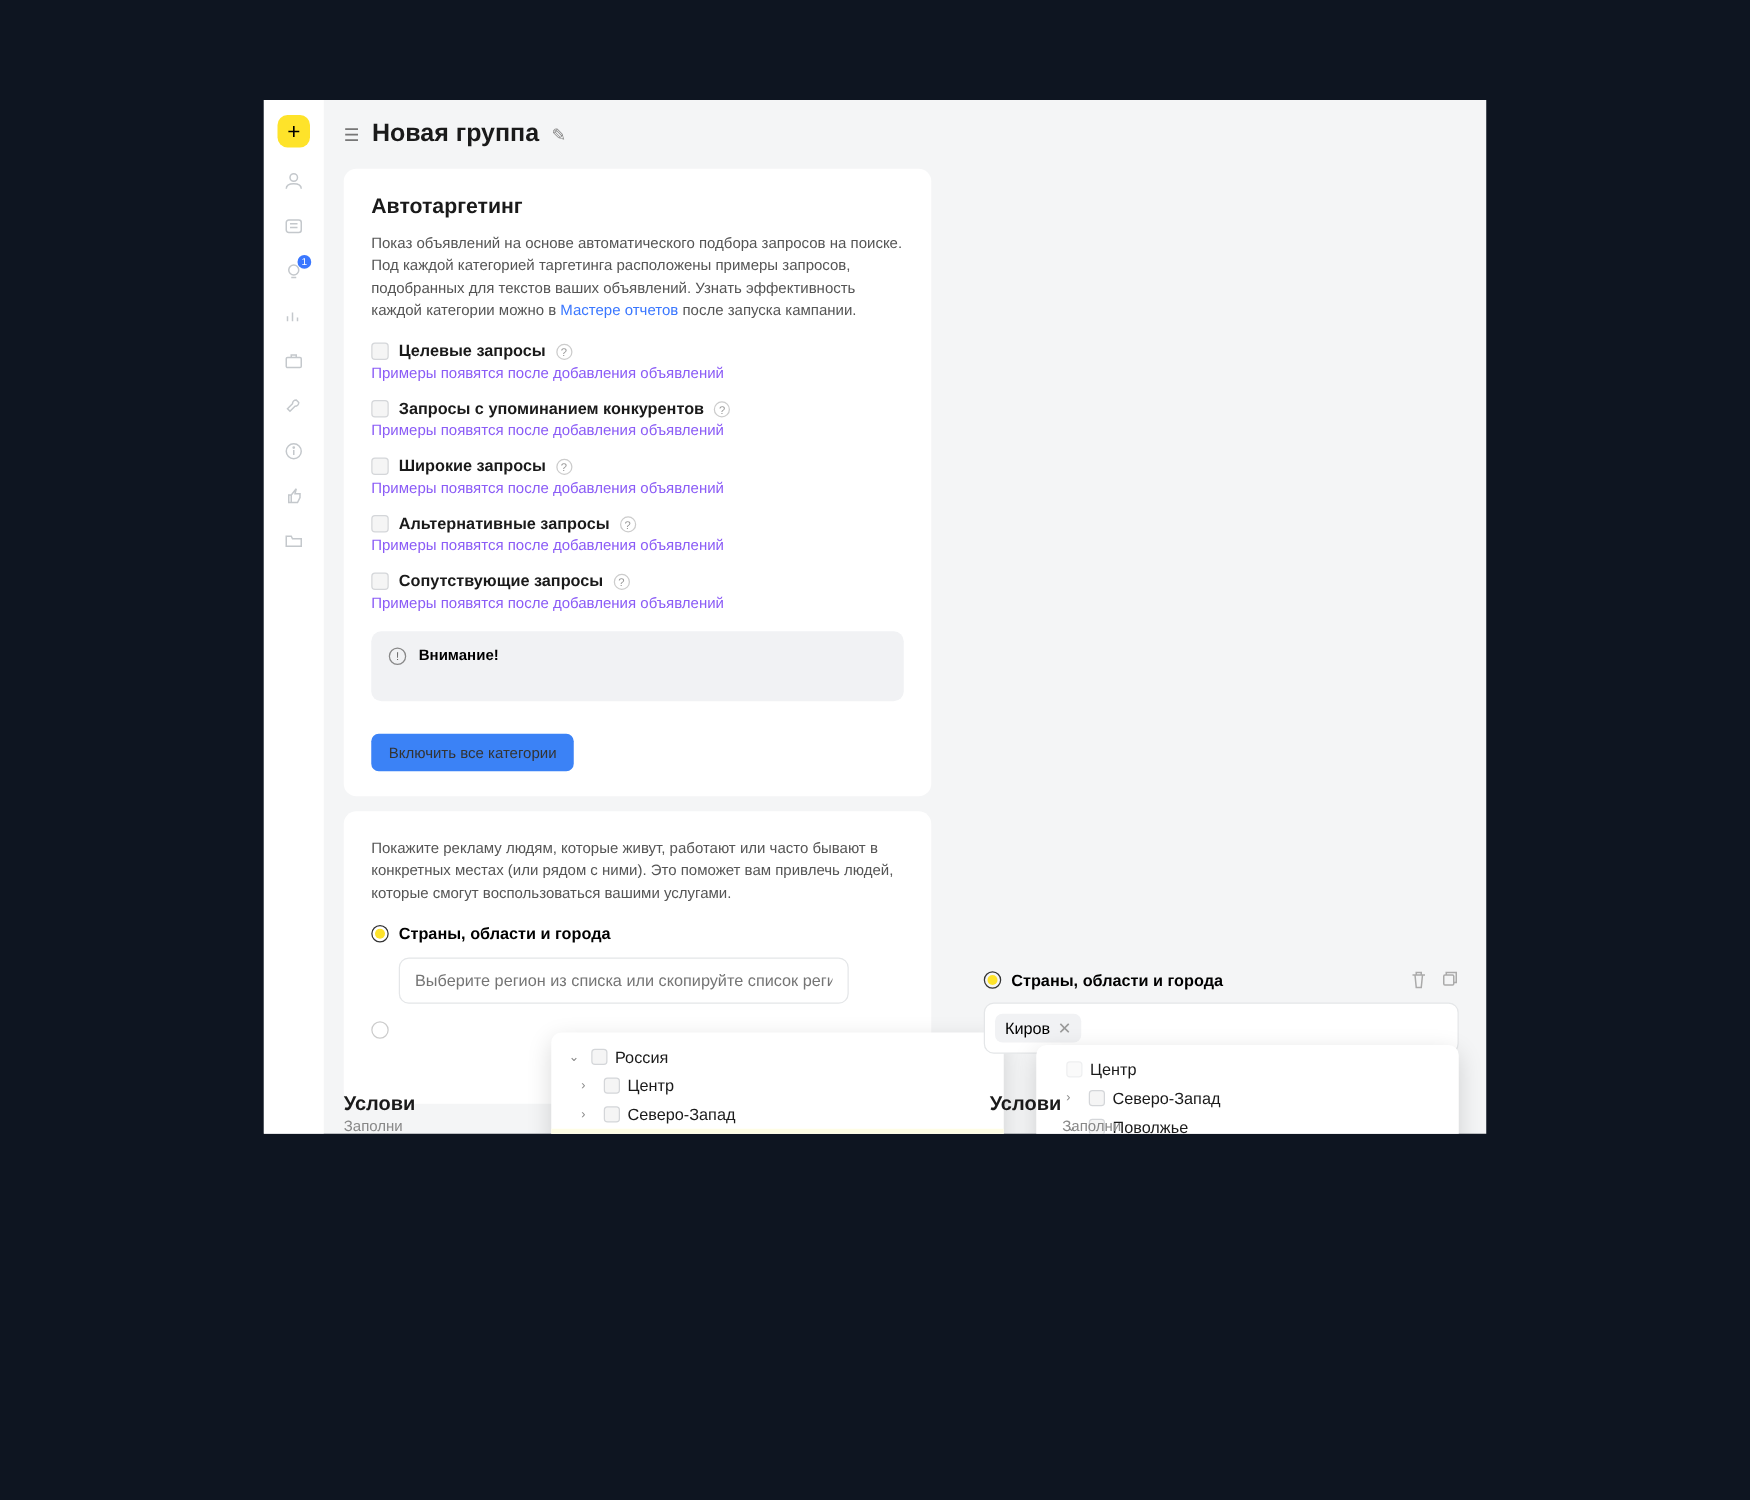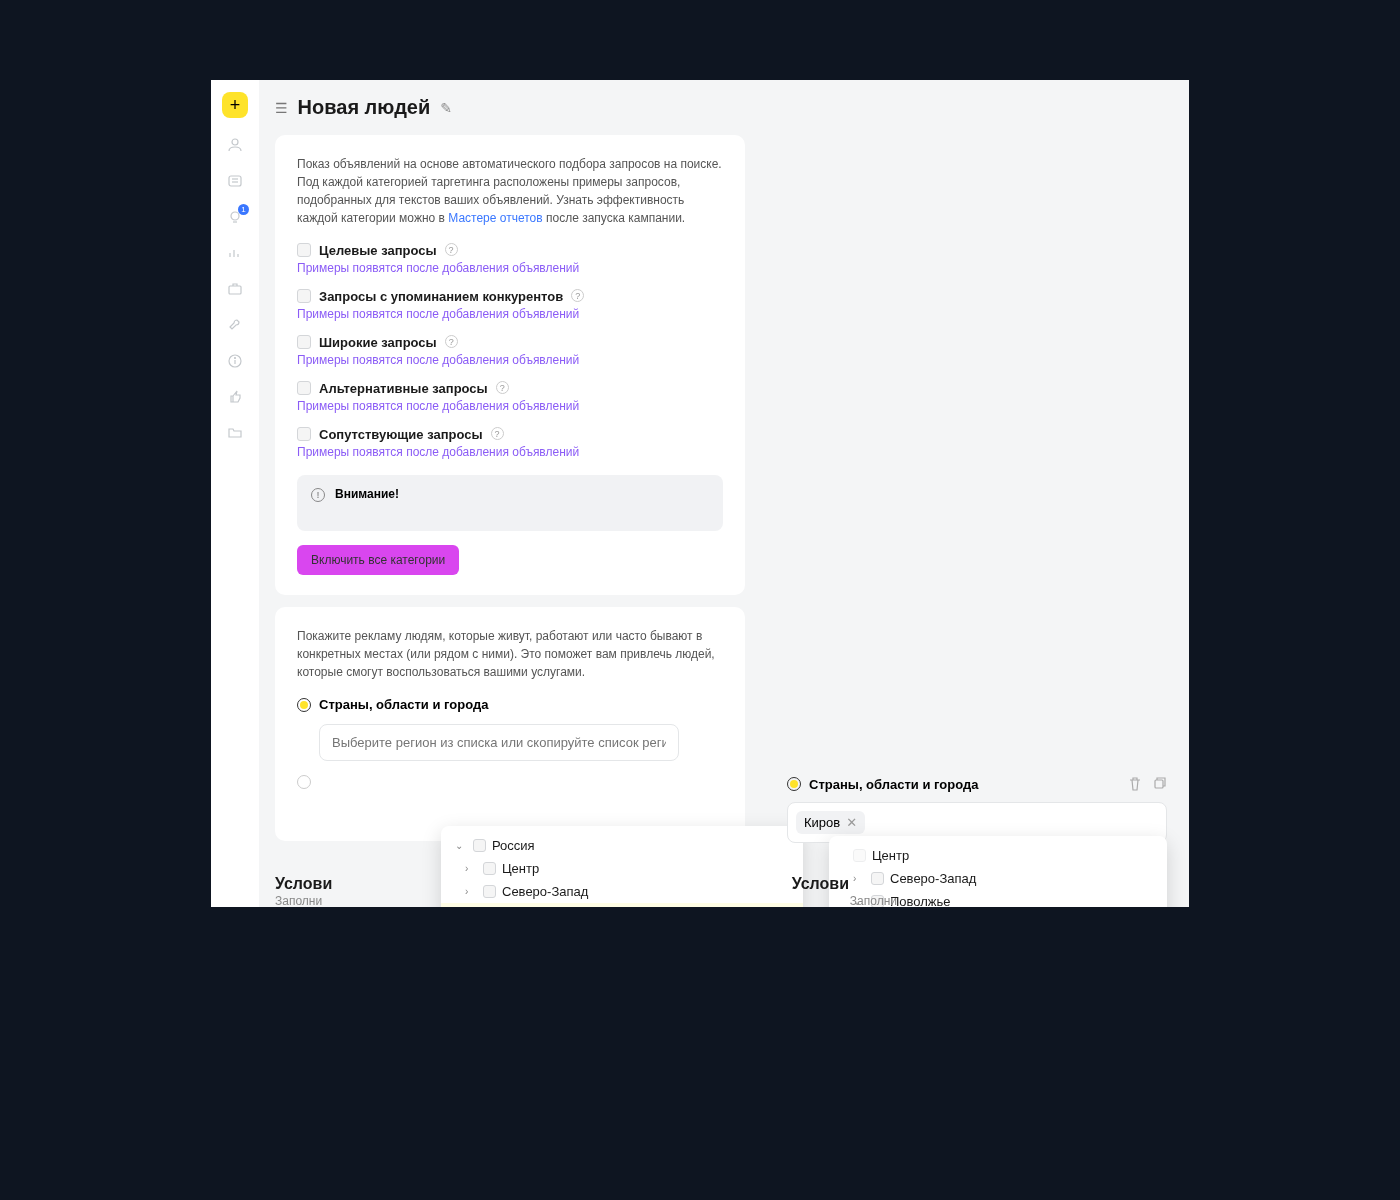--- a/index.html
+++ b/index.html
@@ -14,30 +14,30 @@
 .header{display:flex;align-items:center;gap:10px;padding:0 0 16px 16px}
 .h-icon{color:#777;font-size:14px}
 .title{font-size:20px;font-weight:700;color:#1a1a1a}
 .edit-icon{color:#888;font-size:14px}
 .card{background:#fff;border-radius:10px;margin:0 20px 12px 16px;padding:20px 22px}
 .card-title{font-size:17px;font-weight:700;margin-bottom:10px;color:#1a1a1a}
 .desc{font-size:12px;color:#555;line-height:1.5;margin-bottom:16px}
 .desc a{color:#3a77ff;text-decoration:none}
 .target-item{margin-bottom:14px}
 .target-item:last-of-type{margin-bottom:0}
-.t-row{display:flex;align-items:flex-start;gap:8px}
+.t-row{display:flex;align-items:flex-end;gap:8px}
 .chk{width:14px;height:14px;border:1px solid #d4d6d9;border-radius:3px;background:#f5f5f5}
 .t-label{font-size:13px;font-weight:600;color:#1a1a1a}
 .q-icon{width:13px;height:13px;border:1px solid #ccc;border-radius:50%;font-size:9px;display:flex;align-items:center;justify-content:center;color:#999}
 .t-sub{font-size:12px;color:#8b5cf6;margin-top:3px}
 .alert{background:#f1f2f4;border-radius:8px;padding:12px 14px;margin-top:16px;display:flex;gap:10px}
 .alert-icon{width:14px;height:14px;border:1px solid #888;border-radius:50%;font-size:9px;display:flex;align-items:center;justify-content:center;color:#666;flex-shrink:0;margin-top:1px}
 .alert-title{font-size:12px;font-weight:700;margin-bottom:18px}
 .alert-text{font-size:12px;color:#555;line-height:1.4}
-.enable-btn{margin-top:14px;padding:8px 14px;background:#d946ef;border:none;border-radius:6px;font-size:12px;cursor:pointer;color:#333}
+.enable-btn{margin-top:26px;padding:8px 14px;background:#3b82f6;border:none;border-radius:6px;font-size:12px;cursor:pointer;color:#333}
 .radio-row{display:flex;align-items:center;gap:8px;margin-bottom:12px}
 .radio{width:14px;height:14px;border:1px solid #333;border-radius:50%;display:flex;align-items:center;justify-content:center}
 .radio.on::after{content:"";width:8px;height:8px;background:#fee32a;border-radius:50%}
 .radio.off{border-color:#ccc}
 .r-label{font-size:13px;font-weight:600}
 .region-input{width:360px;margin-left:22px;padding:10px 12px;border:1px solid #e4e6e8;border-radius:8px;font-size:13px;color:#999;background:#fff}
 .tree-popup{position:absolute;background:#fff;border-radius:8px;box-shadow:0 6px 20px rgba(0,0,0,.15);padding:8px 0;font-size:13px}
 .tree-left{left:230px;top:746px;width:362px}
 .tree-row{display:flex;align-items:center;padding:4px 14px;gap:6px;cursor:pointer}
 .tree-row.hl{background:#fffde5}
@@ -117,25 +117,26 @@
     <div class="s-icon">
         <svg viewBox="0 0 16 16" fill="none" stroke="currentColor" stroke-width="1.2">
           <path d="M2 4h4l1 2h7v6H2z"></path>
         </svg>
       </div>
   </div>
 
   <div class="left-pane">
     <div class="header">
       <span class="h-icon">☰</span>
-      <span class="title">Новая людей</span>
+      <span class="title">Новая группа</span>
       <span class="edit-icon">✎</span>
     </div>
 
     <div class="card">
+      <div class="card-title">Автотаргетинг</div>
       <div class="desc"><span>Показ объявлений на основе автоматического подбора запросов на поиске. Под каждой категорией таргетинга расположены примеры запросов, подобранных для текстов ваших объявлений. Узнать эффективность каждой категории можно в </span><a href="#">Мастере отчетов</a><span> после запуска кампании.</span></div>
       <div id="at-items">
           <div class="target-item">
       <div class="t-row">
               <div class="chk"></div>
               <span class="t-label">Целевые запросы</span>
               <span class="q-icon">?</span>
             </div>
       <div class="t-sub">Примеры появятся после добавления объявлений</div>
     </div>

